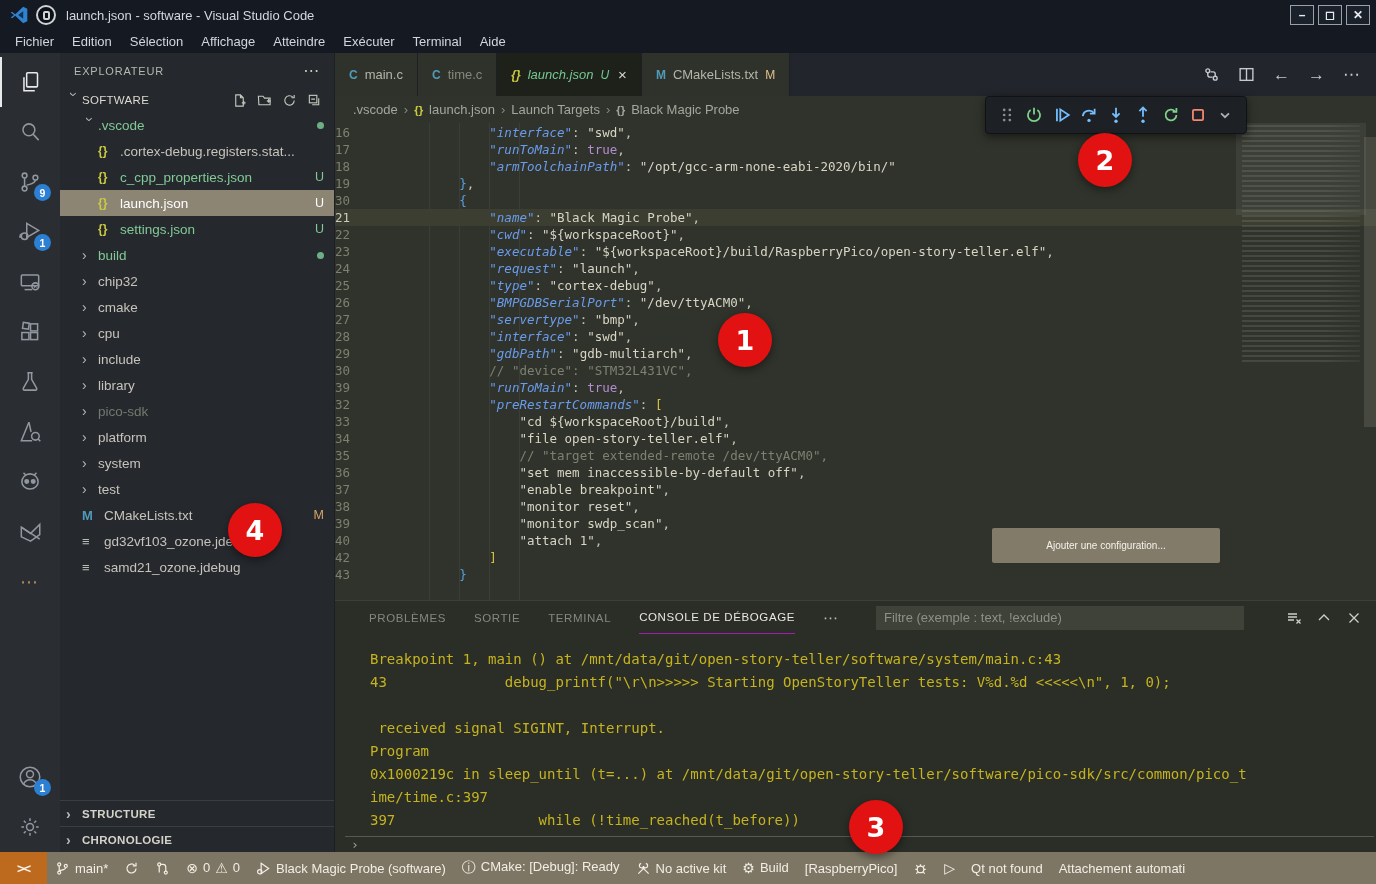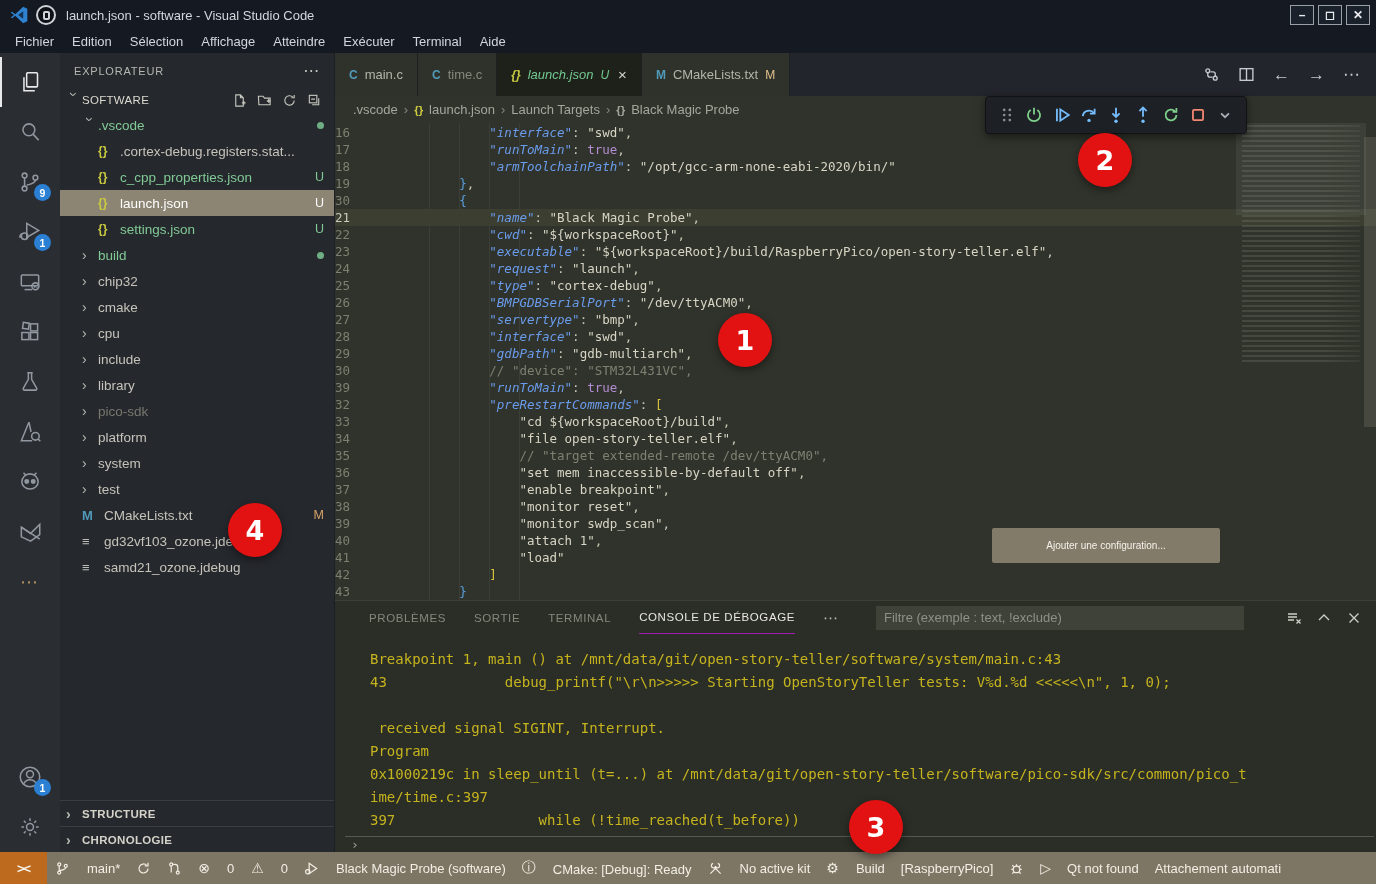--- a/index.html
+++ b/index.html
@@ -112,21 +112,21 @@
   .panel-icons svg{width:16px;height:16px;stroke:#ccd0c6;fill:none;stroke-width:1.3}
   .console{flex:1;overflow:hidden;padding:14px 0 0 35px;font-family:"DejaVu Sans Mono",monospace;
     font-size:14px;line-height:23px;color:#c6b41e}
   .conline{white-space:pre;min-height:23px}
   .prompt-row{height:16px;border-top:1px solid #565a4e;margin:0 2px 0 10px;display:flex;align-items:center}
   .prompt-chev{color:#9da295;font-family:"DejaVu Sans Mono",monospace;font-size:13px;padding-left:6px}
   
   .statusbar{height:32px;background:#7e7665;display:flex;align-items:center;color:#f2eee4;font-size:13px;overflow:hidden}
   .sb-remote{width:47px;height:100%;background:#bd6a1e;display:flex;align-items:center;justify-content:center;
     font-weight:bold;color:#f7f3ea;letter-spacing:-1px;flex:none;font-size:13px}
-  .sb-item{display:flex;align-items:flex-end;gap:17px;padding:0 8px;white-space:nowrap}
+  .sb-item{display:flex;align-items:flex-start;gap:5px;padding:0 8px;white-space:nowrap}
   .sb-item svg{width:15px;height:15px;stroke:#f2eee4;fill:none;stroke-width:1.3}
   .sb-glyph{font-size:14px}
   
   .ann{position:absolute;width:54px;height:54px;border-radius:50%;background:#e31212;color:#fff;z-index:99;
     display:flex;align-items:center;justify-content:center;font-size:27px;font-weight:bold;
     font-family:"DejaVu Sans",sans-serif;box-shadow:0 3px 8px rgba(0,0,0,.45)}
 </style>
 </head>
 <body>
 
@@ -466,21 +466,20 @@
           <div class="cline"><span class="ln">39</span><span class="lc"><span class="tk-w">            </span><span class="tk-k">"runToMain"</span><span class="tk-p">: </span><span class="tk-b">true</span><span class="tk-p">,</span></span></div>
           <div class="cline"><span class="ln">32</span><span class="lc"><span class="tk-w">            </span><span class="tk-k">"preRestartCommands"</span><span class="tk-p">: </span><span class="tk-y">[</span></span></div>
           <div class="cline"><span class="ln">33</span><span class="lc"><span class="tk-w">                </span><span class="tk-s">"cd ${workspaceRoot}/build"</span><span class="tk-p">,</span></span></div>
           <div class="cline"><span class="ln">34</span><span class="lc"><span class="tk-w">                </span><span class="tk-s">"file open-story-teller.elf"</span><span class="tk-p">,</span></span></div>
           <div class="cline"><span class="ln">35</span><span class="lc"><span class="tk-w">                </span><span class="tk-c">// "target extended-remote /dev/ttyACM0",</span></span></div>
           <div class="cline"><span class="ln">36</span><span class="lc"><span class="tk-w">                </span><span class="tk-s">"set mem inaccessible-by-default off"</span><span class="tk-p">,</span></span></div>
           <div class="cline"><span class="ln">37</span><span class="lc"><span class="tk-w">                </span><span class="tk-s">"enable breakpoint"</span><span class="tk-p">,</span></span></div>
           <div class="cline"><span class="ln">38</span><span class="lc"><span class="tk-w">                </span><span class="tk-s">"monitor reset"</span><span class="tk-p">,</span></span></div>
           <div class="cline"><span class="ln">39</span><span class="lc"><span class="tk-w">                </span><span class="tk-s">"monitor swdp_scan"</span><span class="tk-p">,</span></span></div>
           <div class="cline"><span class="ln">40</span><span class="lc"><span class="tk-w">                </span><span class="tk-s">"attach 1"</span><span class="tk-p">,</span></span></div>
-          <div class="cline"><span class="ln">41</span><span class="lc"><span class="tk-w">                </span><span class="tk-s">"load"</span></span></div>
           <div class="cline"><span class="ln">42</span><span class="lc"><span class="tk-w">            </span><span class="tk-y">]</span></span></div>
           <div class="cline"><span class="ln">43</span><span class="lc"><span class="tk-w">        </span><span class="tk-bl">}</span></span></div>
         </div>
       <div class="minimap"></div>
       <div class="mm-slider" style="right:10px;width:130px"></div>
       <div class="vscroll"></div>
     </div>
 
     <div class="debug-toolbar">
       <span class="dbg-btn">

